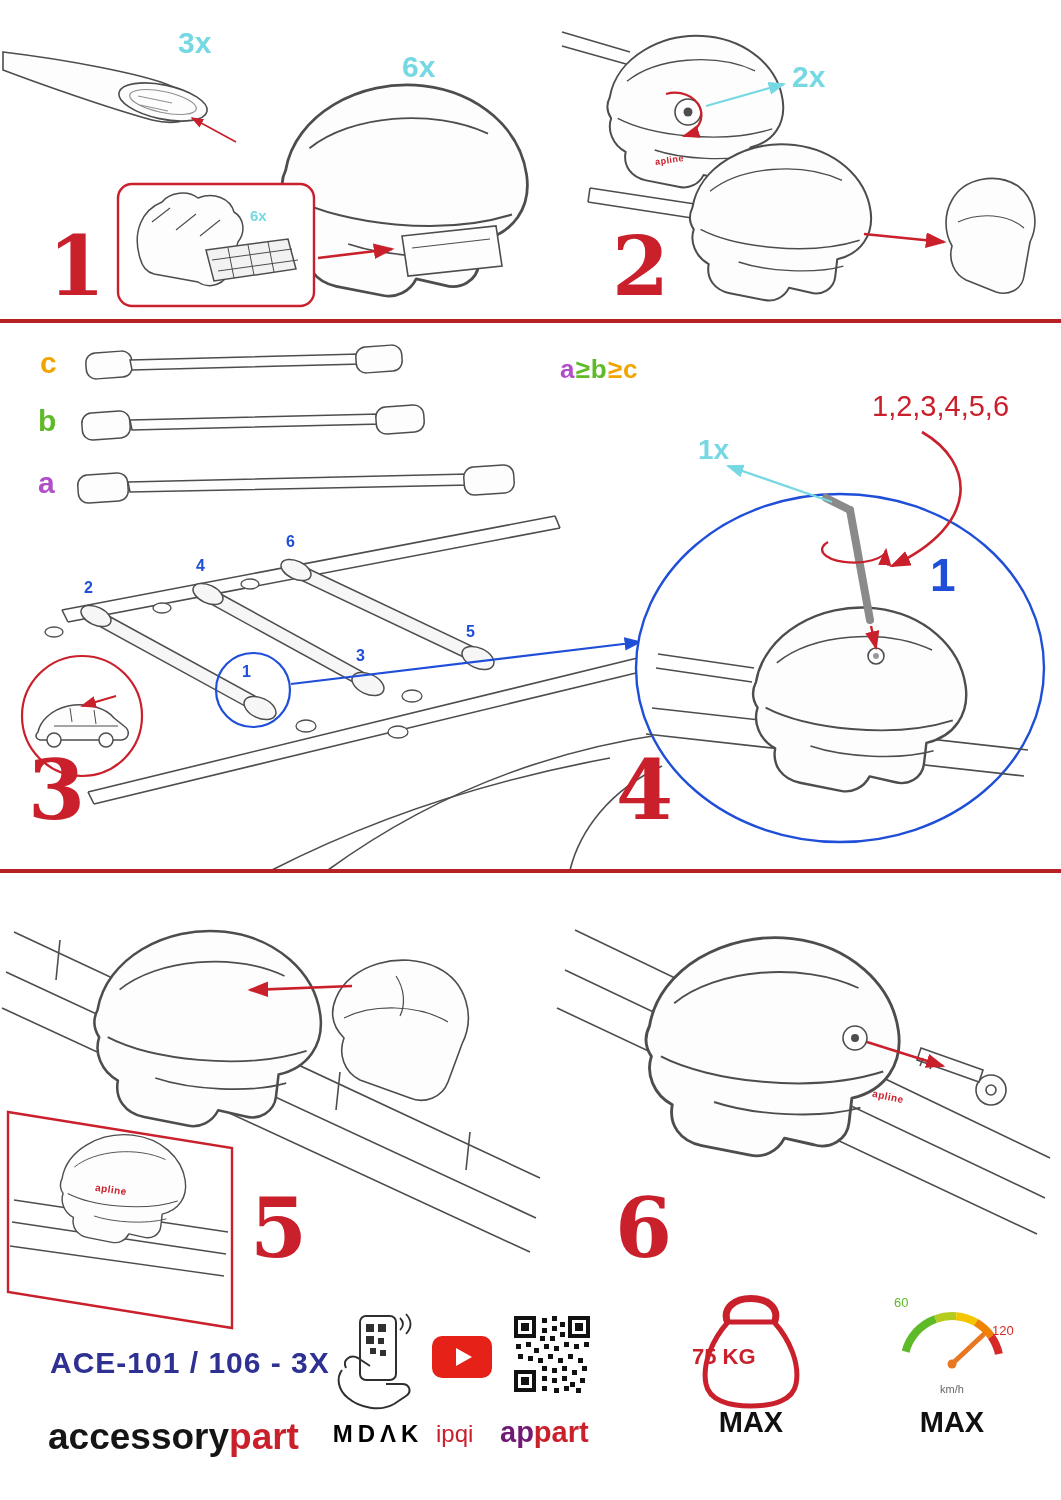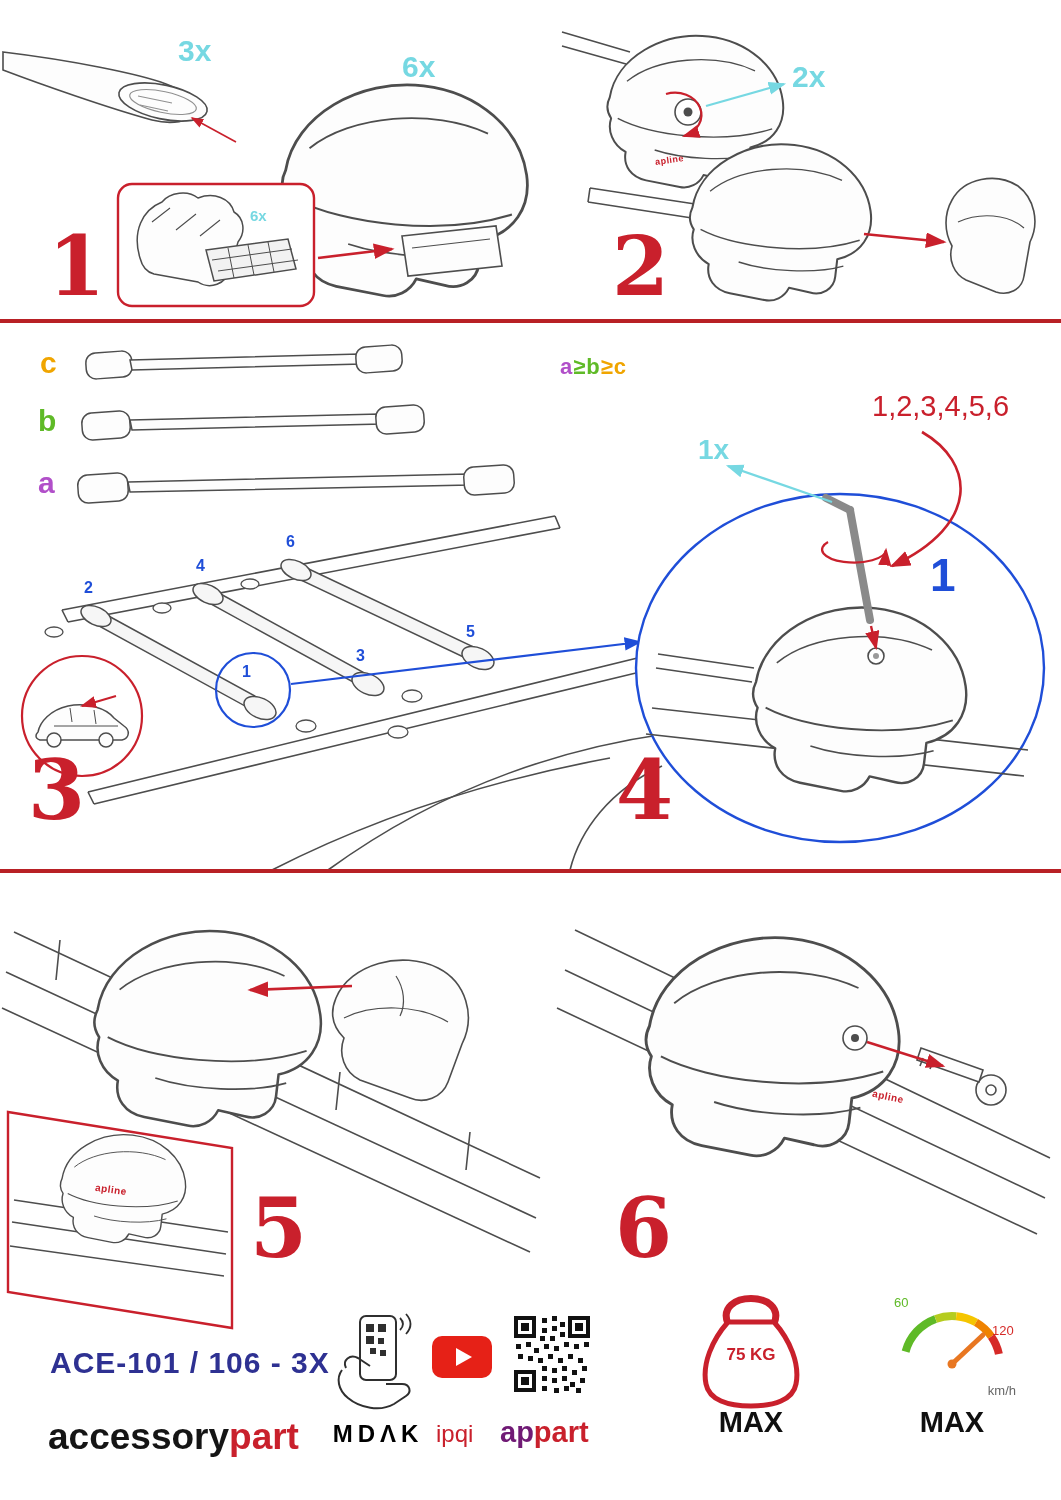--- a/index.html
+++ b/index.html
@@ -5,37 +5,37 @@
   html,body{margin:0;padding:0}
   body{background:#ffffff;font-family:"Liberation Sans","DejaVu Sans",sans-serif}
   .page{position:relative;width:1061px;height:1500px;background:#fff;overflow:hidden}
   .abs{position:absolute}
   .divider{position:absolute;left:0;width:1061px;height:4px;background:#b82025}
   .qty{color:#76d8e2;font-weight:700;font-size:30px;line-height:1}
   .qty-sm{color:#76d8e2;font-weight:700;font-size:15px;line-height:1}
   .stepnum{font-family:"DejaVu Serif","Liberation Serif",serif;font-weight:700;color:#c9202c;font-size:82px;line-height:.95}
   .posnum{color:#1f4ed8;font-weight:700;font-size:16px;line-height:1}
   .letter{font-weight:700;font-size:30px;line-height:1}
-  .rule{font-weight:700;font-size:22px;line-height:1;letter-spacing:1px}
+  .rule{font-weight:700;font-size:26px;line-height:1;letter-spacing:1px}
   .seq{color:#c9202c;font-weight:400;font-size:29px;line-height:1}
   .bigblue{color:#1f4ed8;font-weight:700;font-size:46px;line-height:1}
   .footlogo{color:#c9202c;font-weight:700;font-size:9px;letter-spacing:.5px;line-height:1}
   .model{color:#2e3192;font-weight:700;font-size:30px;letter-spacing:1px;line-height:1}
   .brand{font-weight:700;font-size:37px;line-height:1}
   .brand .blk{color:#151515}
   .brand .red{color:#c9202c}
   .mdak{color:#000000;font-weight:600;font-size:24px;letter-spacing:5px;line-height:1}
   .ipqi{color:#c9202c;font-weight:400;font-size:24px;line-height:1}
   .apline .gry{color:#701a75}
   .apline .red{color:#c9202c}
   .apline{font-weight:700;font-size:29px;line-height:1}
-  .weightval{color:#c9202c;font-weight:700;font-size:17px;text-align:center;line-height:1}
+  .weightval{color:#c9202c;font-weight:700;font-size:22px;line-height:1}
   .max{font-weight:700;font-size:29px;color:#101010;text-align:center;line-height:1}
   .spd{font-weight:400;font-size:13px;line-height:1}
-  .kmh{font-size:13px;color:#666;text-align:right;line-height:1}
+  .kmh{font-size:11px;color:#666;text-align:center;line-height:1}
 </style>
 </head>
 <body>
 
 <div class="page">
 
   <svg width="0" height="0" style="position:absolute" aria-hidden="true">
     <defs>
       <g id="foot-shape">
         <g stroke="#4d4d4d" stroke-width="3" fill="#fdfdfd" stroke-linejoin="round">
@@ -77,21 +77,21 @@
         <rect x="118" y="176" width="196" height="122" rx="14" fill="#ffffff" stroke="#c9202c" stroke-width="2.4"></rect>
         <g stroke="#4d4d4d" stroke-width="1.5" fill="#fdfdfd">
           <path d="M140 250 C132 224 142 202 162 194 C170 184 188 182 198 190 C214 184 230 190 234 204 C244 210 246 224 238 234 L230 262 C226 276 210 282 198 274 L154 266 C146 264 142 258 140 250 Z"></path>
           <path d="M152 214 L170 200 M176 222 L196 206 M200 228 L220 212" stroke-width="1.1" fill="none"></path>
           <path d="M206 242 L288 231 L296 261 L214 273 Z" fill="#f2f2f2"></path>
           <path d="M212 252 L292 241 M218 263 L298 252 M228 240 L234 270 M248 237 L254 267 M268 234 L274 264" stroke-width="1" fill="none"></path>
         </g>
       </g>
       <line x1="318" y1="250" x2="392" y2="241" stroke="#c9202c" stroke-width="2.6" marker-end="url(#arr-red)"></line>
     </svg>
-    <div class="abs qty" style="left:178px;top:36px">3x</div>
+    <div class="abs qty" style="left:178px;top:28px">3x</div>
     <div class="abs qty" style="left:402px;top:52px">6x</div>
     <div class="abs qty-sm" style="left:250px;top:208px">6x</div>
     <div class="abs stepnum" style="left:48px;top:228px">1</div>
   </section>
 
   <section>
     <svg class="abs" style="left:560px;top:8px" width="500" height="305" viewBox="0 0 500 305">
       <g stroke="#4d4d4d" stroke-width="1.6" fill="none">
         <path d="M2 24 L70 44 M2 38 L66 56"></path>
       </g>

